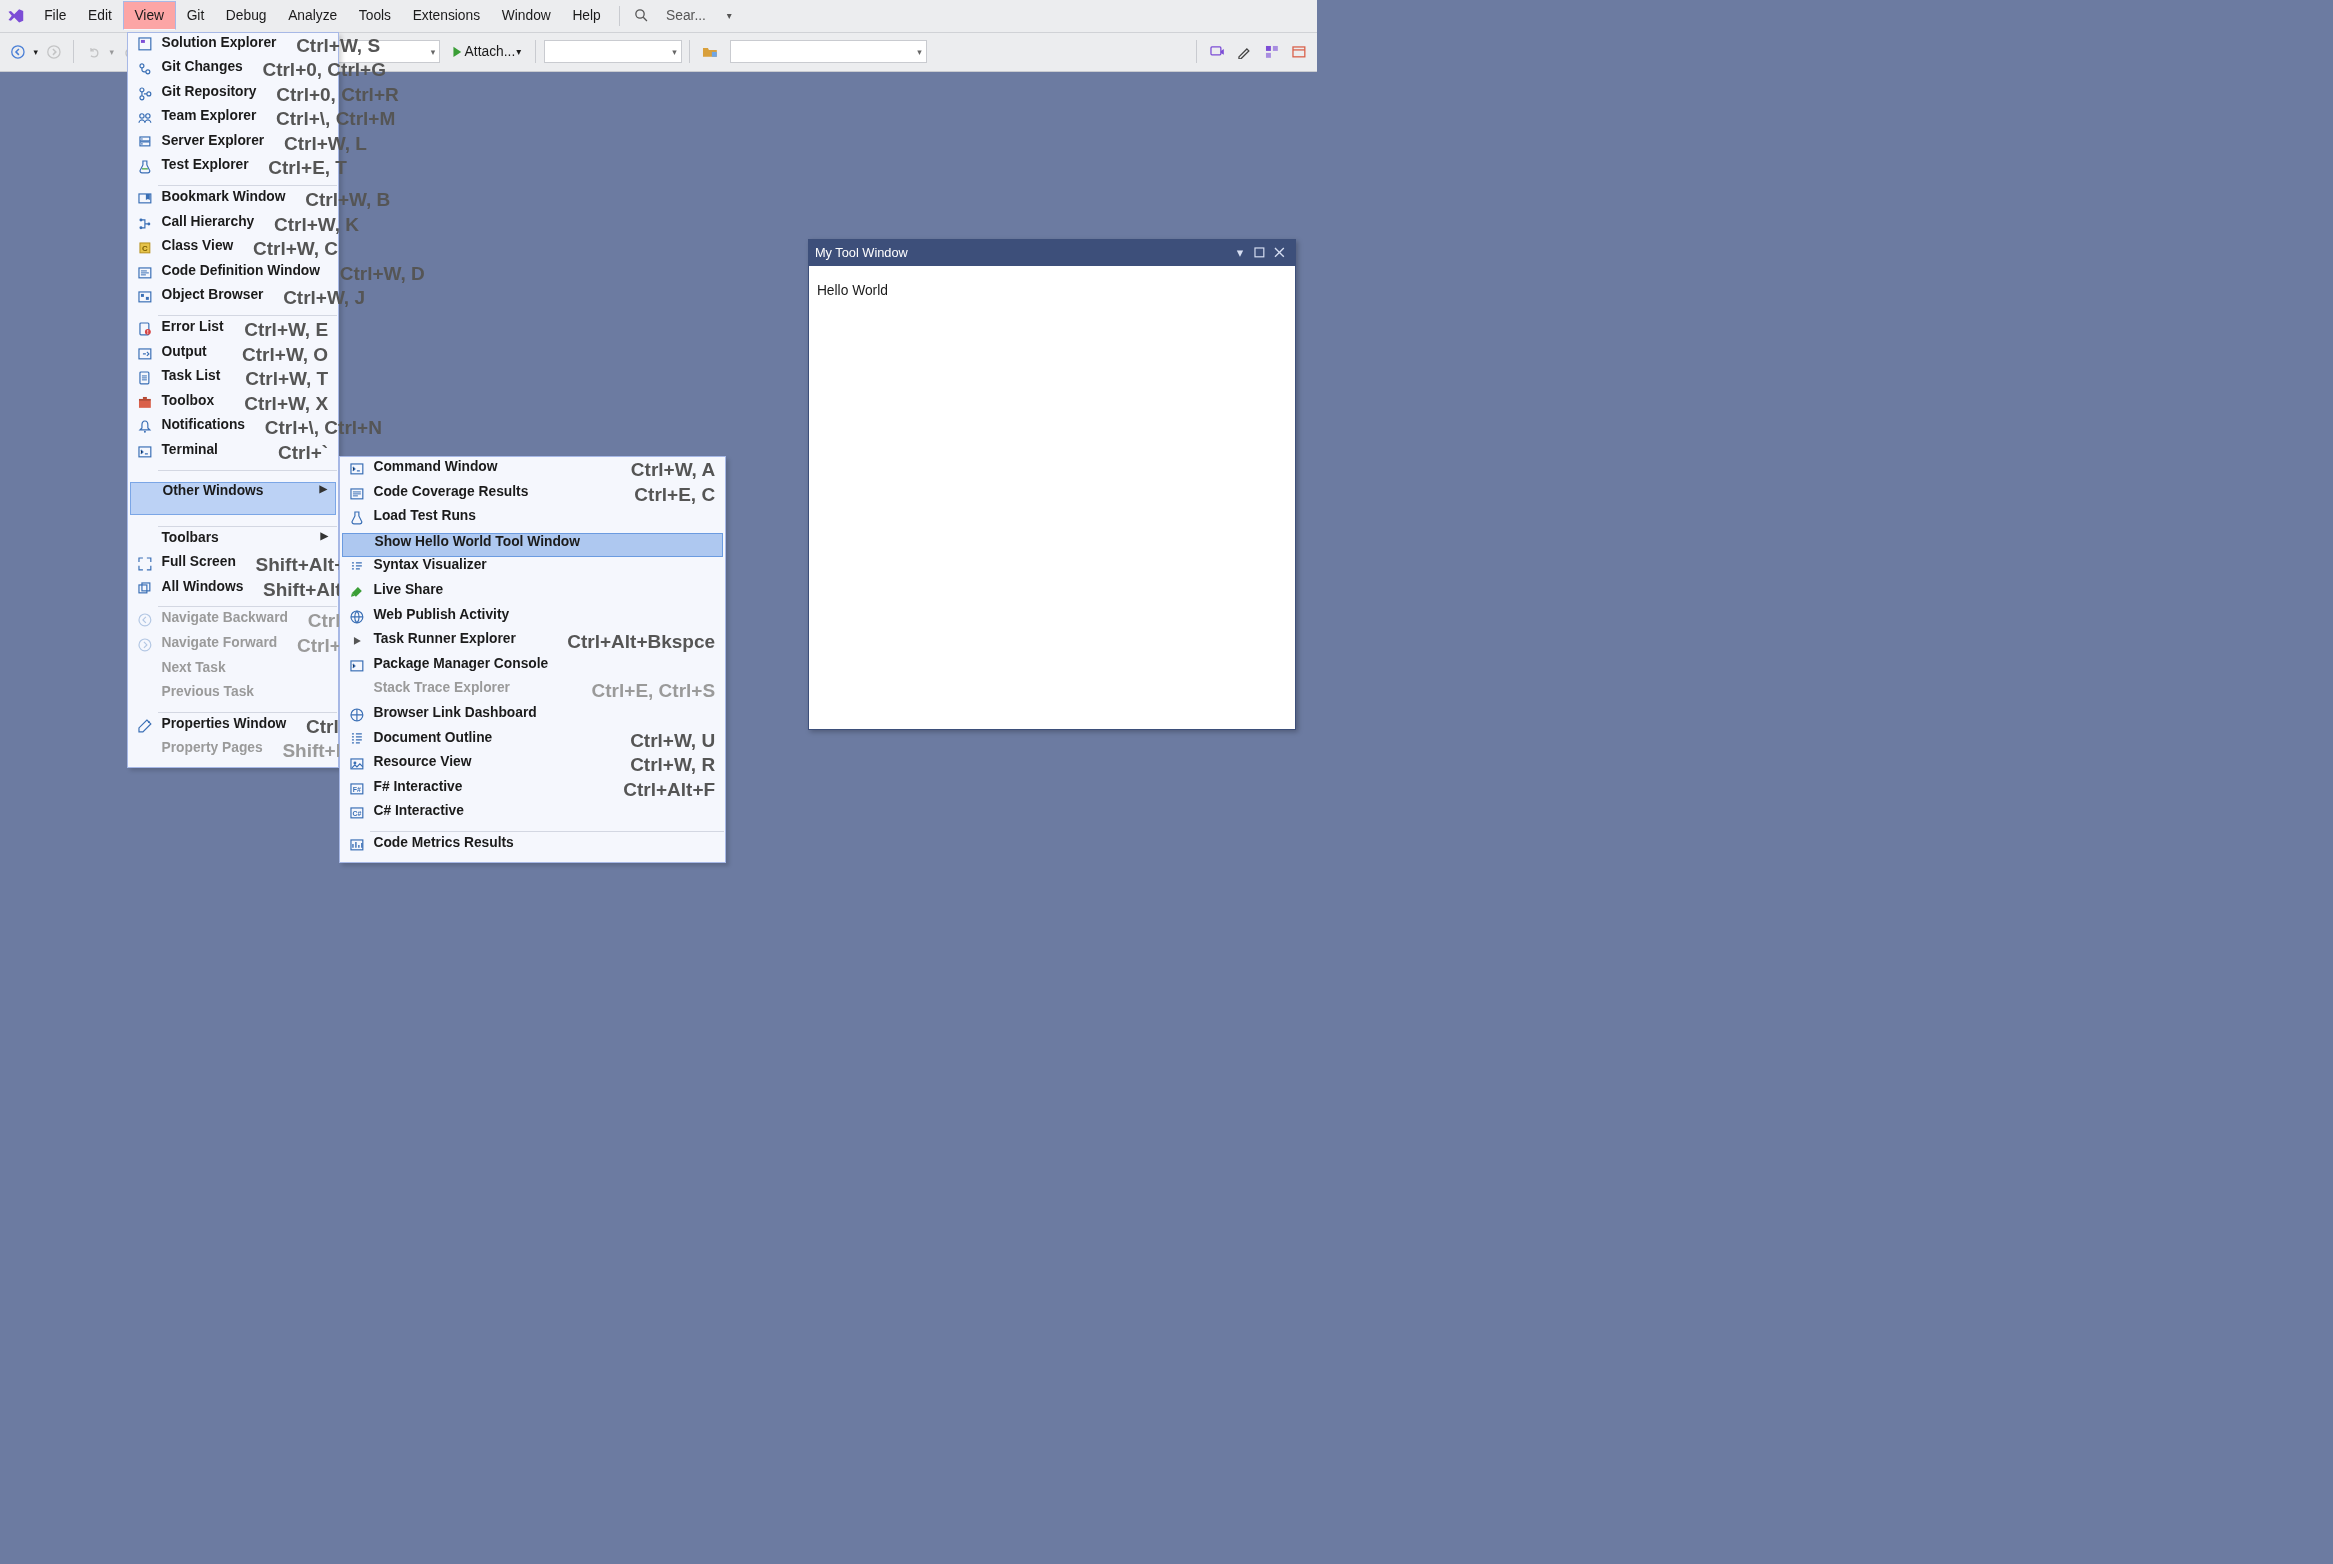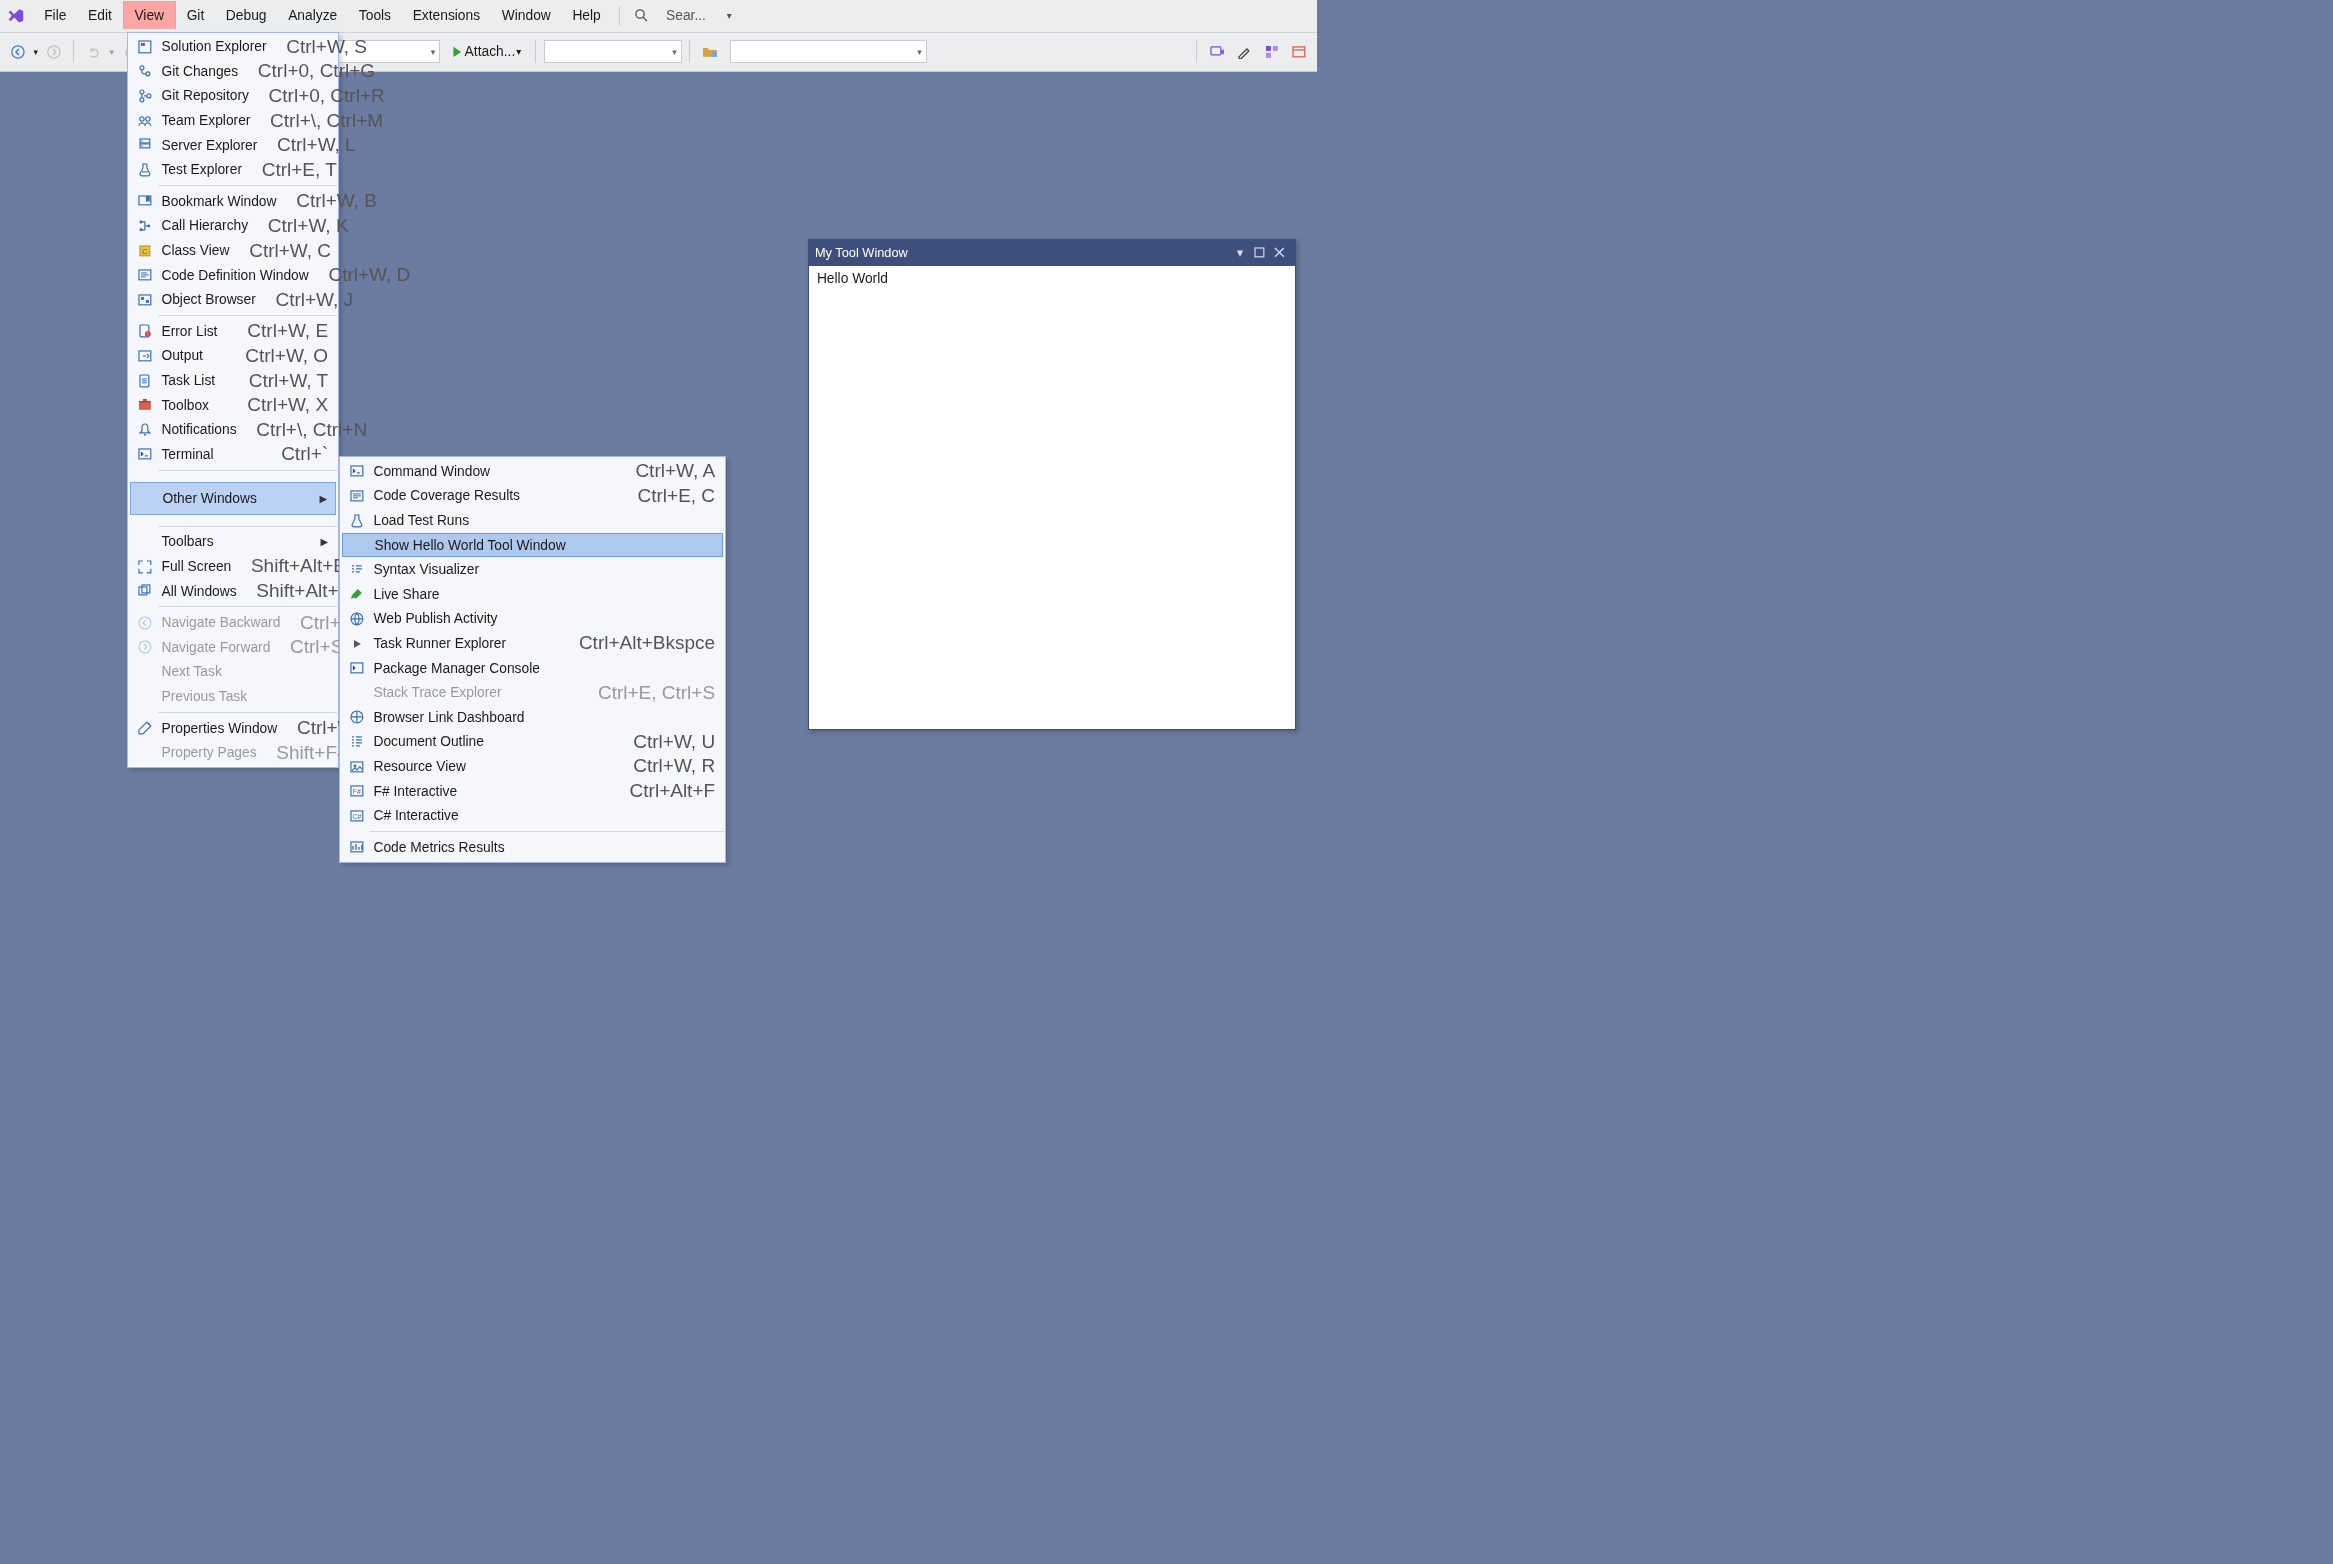--- a/index.html
+++ b/index.html
@@ -115,25 +115,25 @@
   .menu {
     position: absolute;
     background: #f5f7fd;
     border: 1px solid #a7b8e6;
     box-shadow: 3px 3px 3.9px rgba(0,0,0,.15);
     padding: 2px 0;
     z-index: 15;
   }
   .menu .row {
     display: flex;
-    align-items: center;
     height: 24.6px;
     padding: 0 9.9px 0 5.9px;
     cursor: default;
     white-space: nowrap;
+    font-weight: bold;
   }
   .menu .row.highlight {
     background: #bcd2f5;
     border: 1px solid #7ba6e6;
     height: 33px;
     margin: 11px 2px;
     padding: 0 7.9px 0 3.9px;
   }
   .menu .row.selected {
     background: #aec8f0;
@@ -164,20 +164,21 @@
   
   .tool-window {
     position: absolute;
     top: 239px; left: 808px;
     width: 488px; height: 491px;
     background: #fff;
     border: 1px solid #3d4f7a;
     box-shadow: 2px 2px 4.9px rgba(0,0,0,.25);
     display: flex;
     flex-direction: column;
+    gap: 12px;
   }
   .tool-window .titlebar {
     height: 25.6px;
     background: #3d4f7a;
     color: #fff;
     display: flex;
     align-items: center;
     padding: 0 5.9px;
     font-size: 12.8px;
   }

